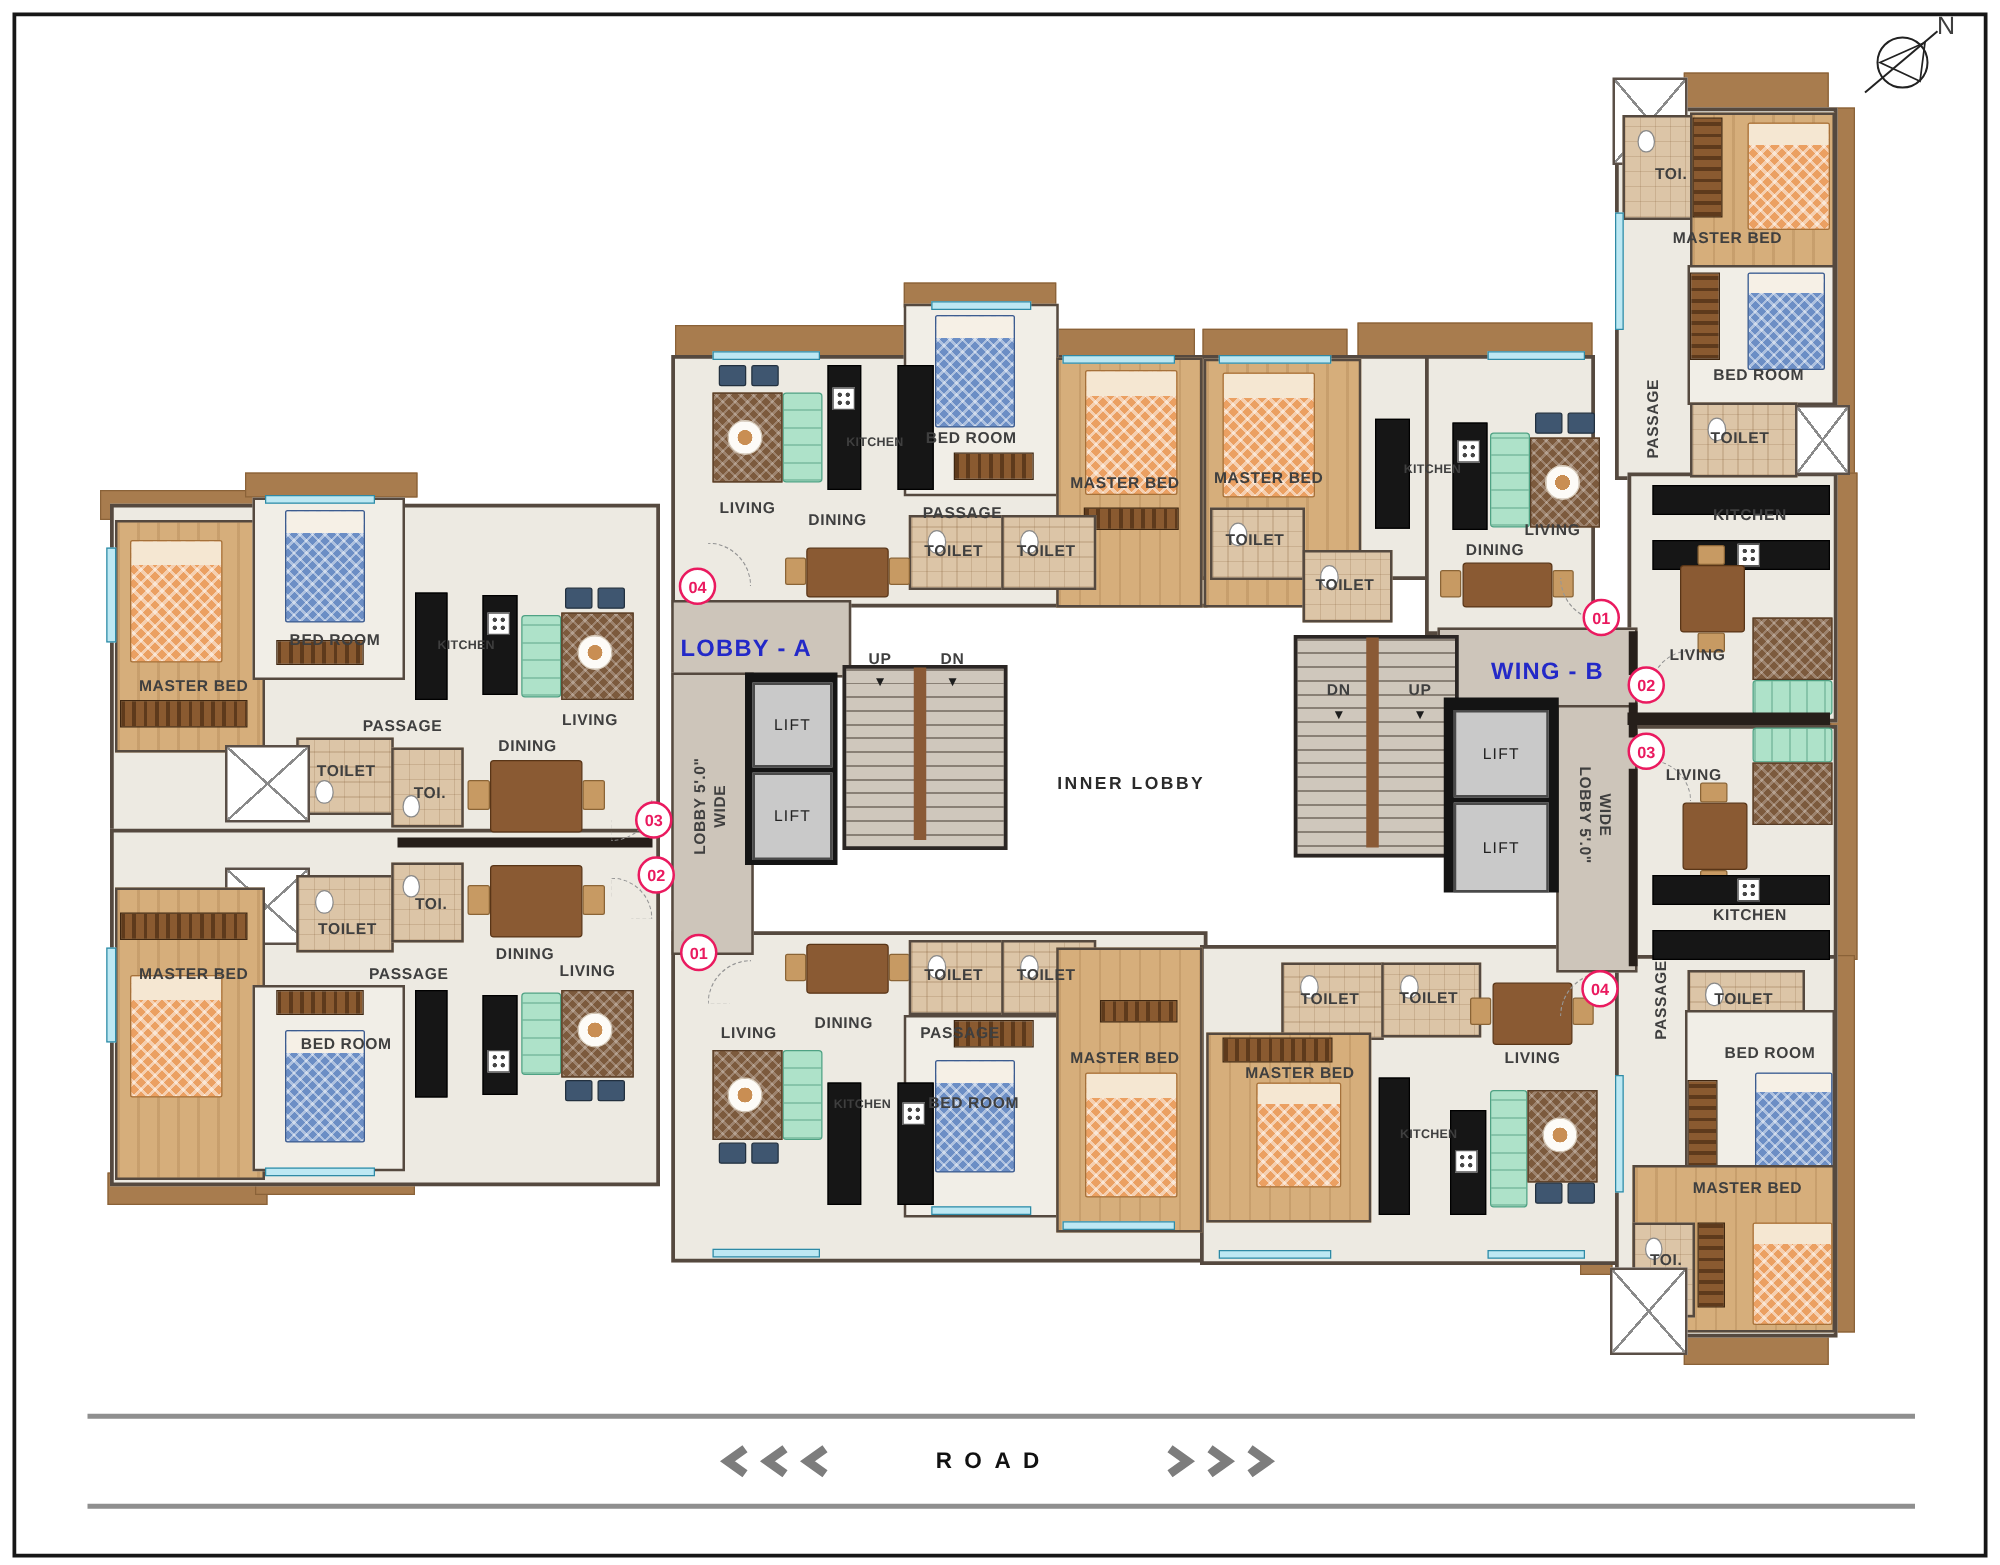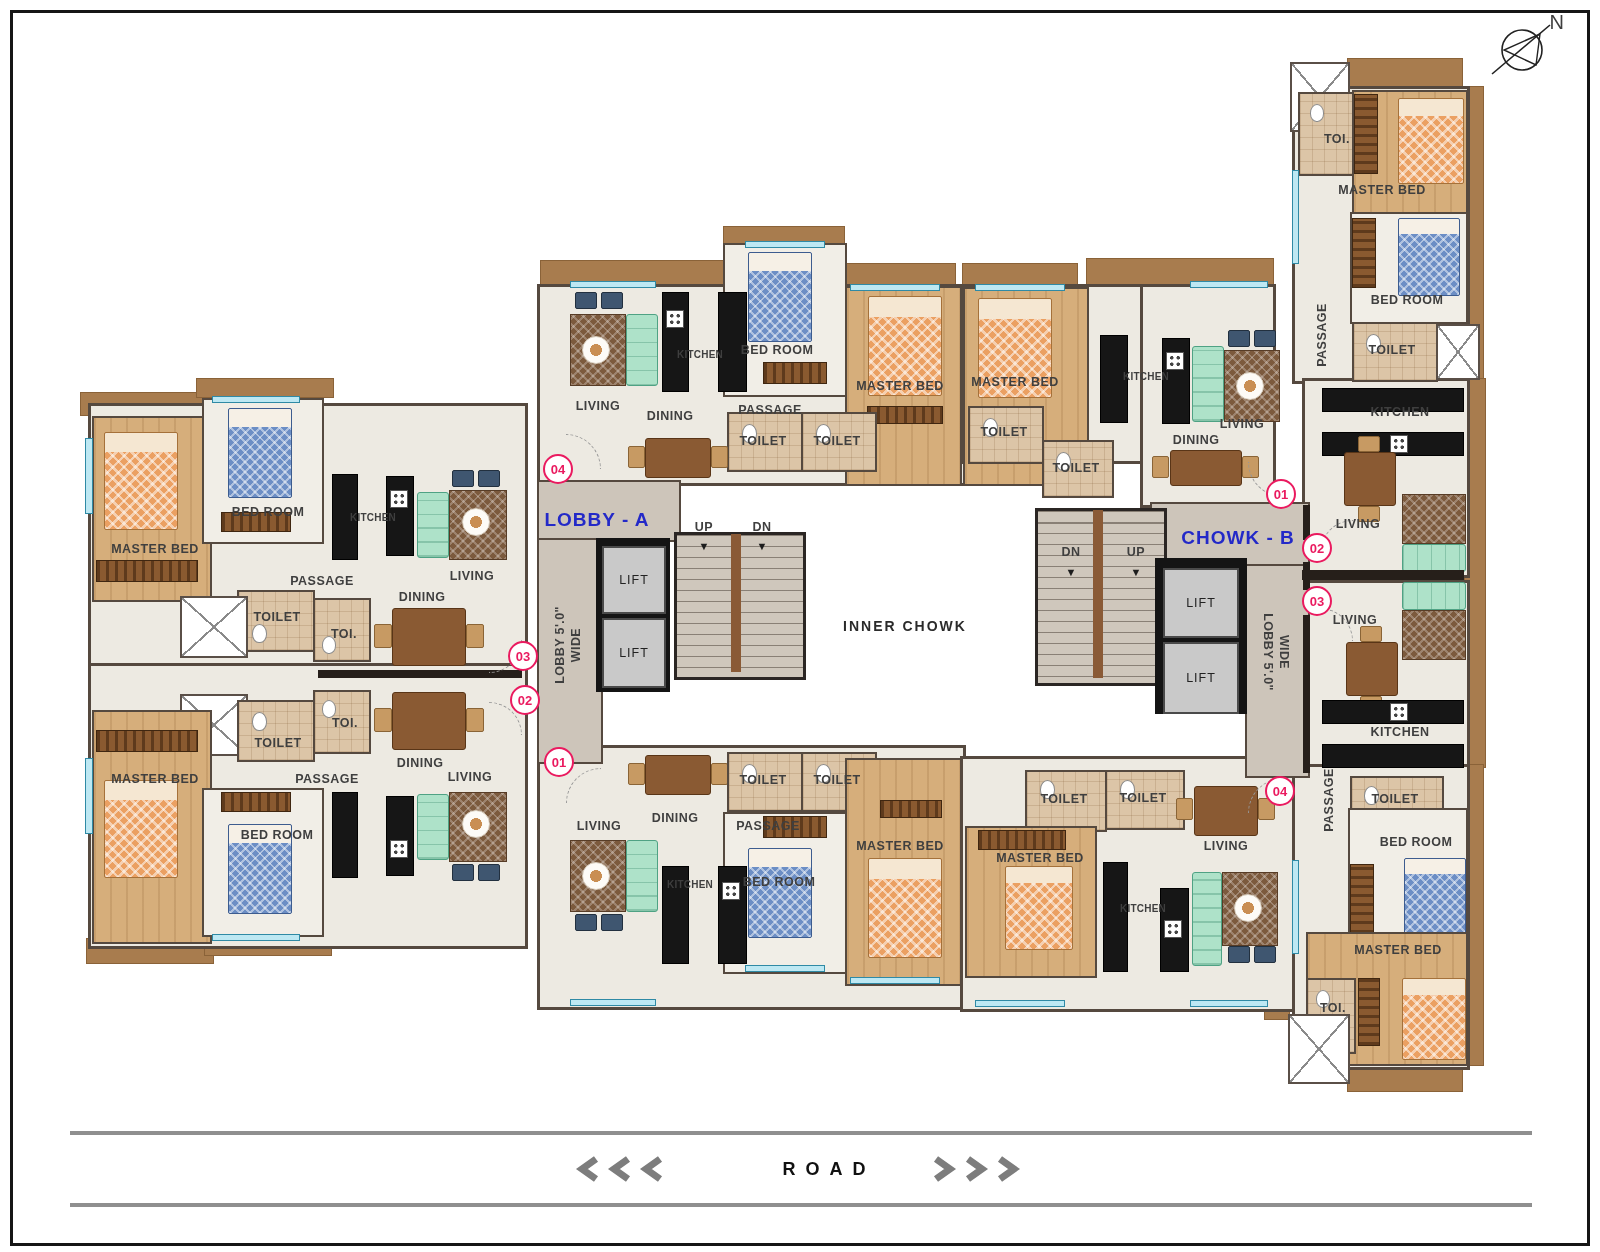--- a/index.html
+++ b/index.html
@@ -356,35 +356,35 @@
   <span class="p lbl" style="left:837px;top:441px">TOILET</span>
   <span class="p lbl" style="left:900px;top:386px">MASTER BED</span>
 
   <span class="p lbl" style="left:1015px;top:382px">MASTER BED</span>
   <span class="p lbl" style="left:1004px;top:432px">TOILET</span>
   <span class="p lbl" style="left:1076px;top:468px">TOILET</span>
   <span class="p lbl sm" style="left:1146px;top:376px">KITCHEN</span>
   <span class="p lbl" style="left:1196px;top:440px">DINING</span>
   <span class="p lbl" style="left:1242px;top:424px">LIVING</span>
 
-  <span class="p wing" style="left:1238px;top:538px">CHOWK - B</span>
+  <span class="p wing" style="left:1238px;top:538px">WING - B</span>
   <span class="p lbl" style="left:1071px;top:552px">DN</span>
   <span class="p lbl" style="left:1136px;top:552px">UP</span>
   <span class="p arrow" style="left:1071px;top:572px">▼</span>
   <span class="p arrow" style="left:1136px;top:572px">▼</span>
   <div class="p vtext" style="left:1276px;top:652px;transform:translate(-50%,-50%) rotate(90deg)">
     <span>WIDE</span>
     <span>LOBBY 5'.0"</span>
   </div>
   <div class="p circ" style="left:1281px;top:494px">01</div>
   <div class="p circ" style="left:1317px;top:548px">02</div>
   <div class="p circ" style="left:1317px;top:601px">03</div>
   <div class="p circ" style="left:1280px;top:791px">04</div>
 
-  <span class="p chowk" style="left:905px;top:626px">INNER CHOWK</span>
+  <span class="p chowk" style="left:905px;top:626px">INNER LOBBY</span>
 
   <span class="p lbl" style="left:599px;top:826px">LIVING</span>
   <span class="p lbl" style="left:675px;top:818px">DINING</span>
   <span class="p lbl sm" style="left:690px;top:884px">KITCHEN</span>
   <span class="p lbl" style="left:768px;top:826px">PASSAGE</span>
   <span class="p lbl" style="left:763px;top:780px">TOILET</span>
   <span class="p lbl" style="left:837px;top:780px">TOILET</span>
   <span class="p lbl" style="left:779px;top:882px">BED ROOM</span>
   <span class="p lbl" style="left:900px;top:846px">MASTER BED</span>
 
@@ -409,19 +409,19 @@
   <span class="p lbl" style="left:1398px;top:950px">MASTER BED</span>
   <span class="p lbl" style="left:1333px;top:1008px">TOI.</span>
 
   <div class="p roadline" style="left:70px;top:1131px;width:1462px"></div>
   <div class="p roadline" style="left:70px;top:1203px;width:1462px"></div>
   <svg class="p" style="left:572px;top:1156px" width="104" height="26">
     <path d="M24 3 L10 13 L24 23" stroke="#7D7D7D" stroke-width="7" fill="none"></path>
     <path d="M56 3 L42 13 L56 23" stroke="#7D7D7D" stroke-width="7" fill="none"></path>
     <path d="M88 3 L74 13 L88 23" stroke="#7D7D7D" stroke-width="7" fill="none"></path>
   </svg>
-  <span class="p roadtext" style="left:829px;top:1169px">ROAD</span>
+  <span class="p roadtext" style="left:795px;top:1169px">ROAD</span>
   <svg class="p" style="left:920px;top:1156px" width="104" height="26">
     <path d="M16 3 L30 13 L16 23" stroke="#7D7D7D" stroke-width="7" fill="none"></path>
     <path d="M48 3 L62 13 L48 23" stroke="#7D7D7D" stroke-width="7" fill="none"></path>
     <path d="M80 3 L94 13 L80 23" stroke="#7D7D7D" stroke-width="7" fill="none"></path>
   </svg>
 </div>
 
 </body></html>

